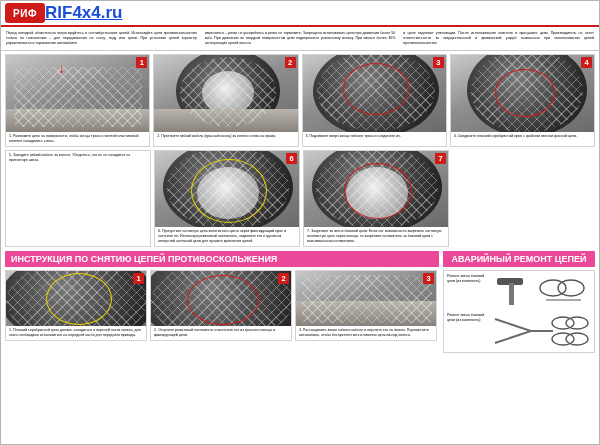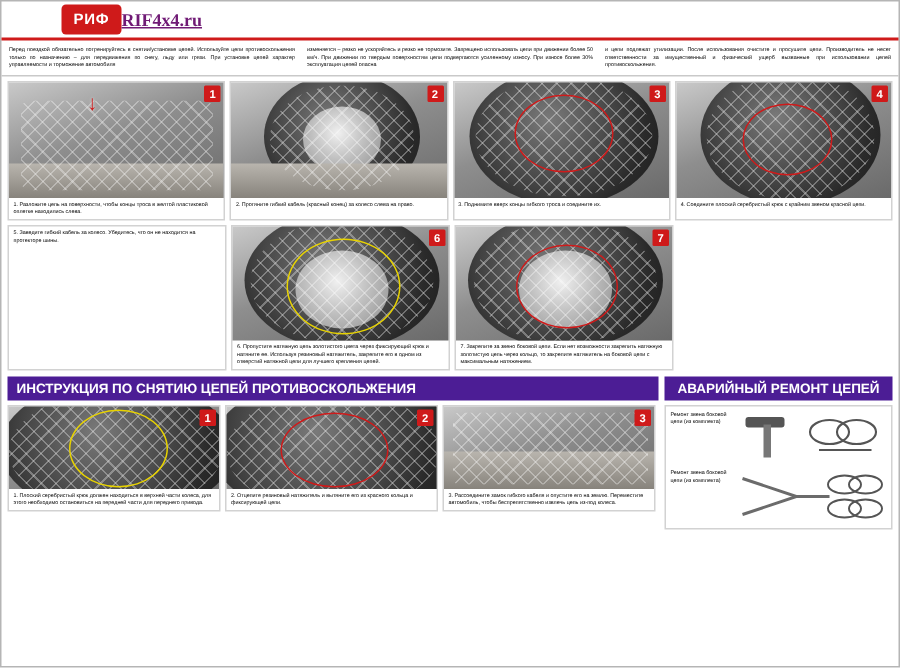--- a/index.html
+++ b/index.html
@@ -37,39 +37,37 @@
     background: #cf1a1a;
     border-radius: 3px;
     color: #fff;
     font-size: 10px;
     font-weight: bold;
     display: flex;
     align-items: center;
     justify-content: center;
     letter-spacing: 0.5px;
     flex: none;
-    margin-left: 36px;
   }
   .header-title {
     flex: 1;
     text-align: left;
     padding-left: 6px;
     font-size: 13.5px;
     font-weight: bold;
     color: #cf1a1a;
     letter-spacing: -0.2px;
   }
   .header-site {
     flex: none;
-    font-size: 12px;
-    font-weight: bold;
-    color: #701a75;
+    font-size: 17px;
+    font-weight: bold;
+    color: #1d4ed8;
     text-decoration: underline;
     padding-right: 2px;
-    font-family: Liberation Serif, serif;
   }
   
   .intro {
     display: flex;
     gap: 8px;
     padding: 4px 5px 3px 5px;
     font-size: 3.6px;
     line-height: 1.45;
     text-align: justify;
     border-bottom: 1px solid #c9c9c9;
@@ -160,21 +158,21 @@
     text-align: left;
     flex: 1;
   }
   
   .barrow {
     display: flex;
     gap: 4px;
     padding: 1px 4px 0 4px;
   }
   .bar {
-    background: #4c1d95;
+    background: #ec4899;
     color: #fff;
     font-size: 9px;
     font-weight: bold;
     padding: 3px 6px;
     box-sizing: border-box;
   }
   .bar.left { flex: 1; }
   .bar.right { width: 152px; text-align: center; }
 
   

